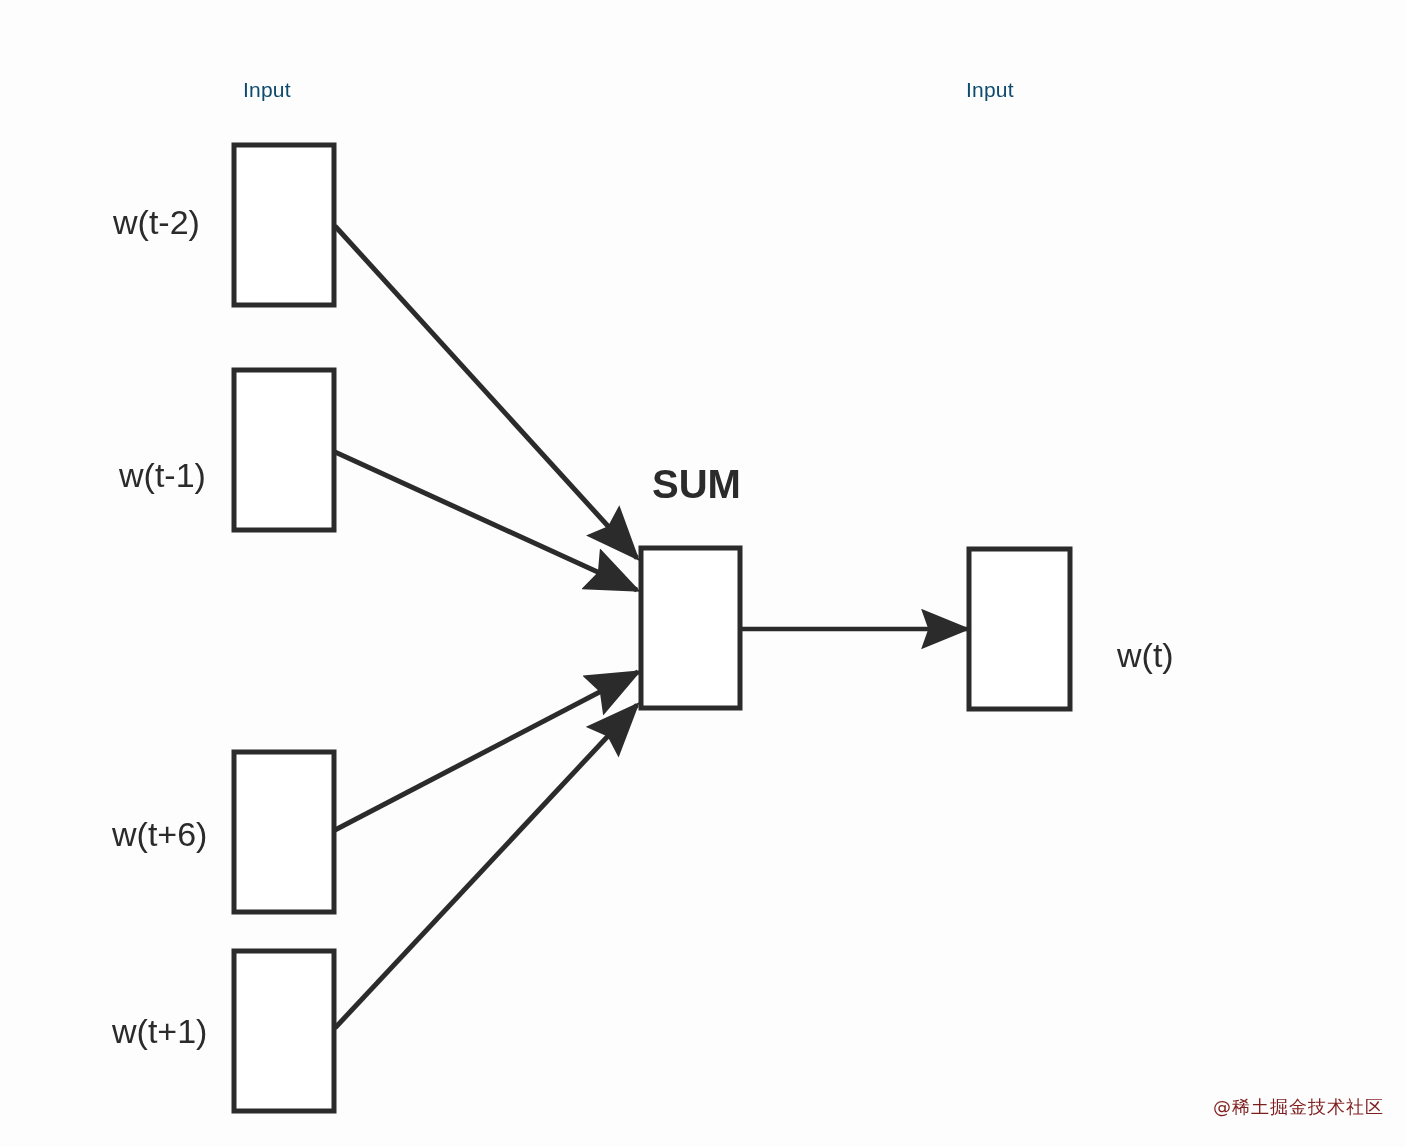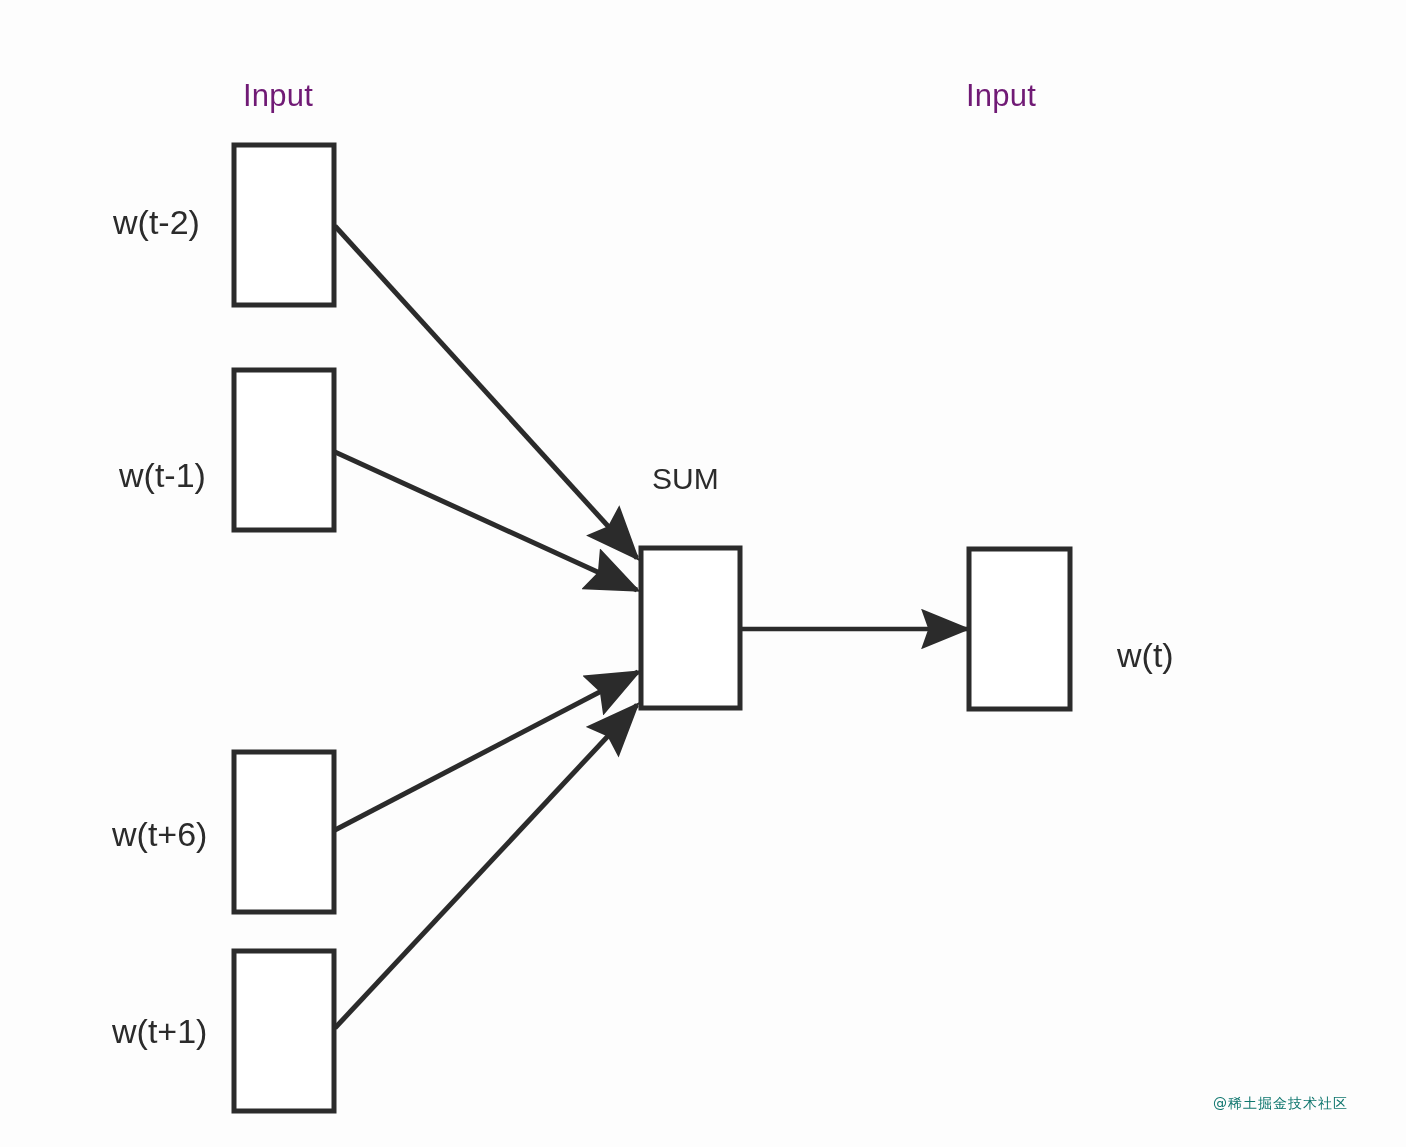--- a/index.html
+++ b/index.html
@@ -18,43 +18,44 @@
   }
   #diagram-svg {
     position: absolute;
     left: 0;
     top: 0;
     width: 1406px;
     height: 1147px;
   }
   .col-header {
     position: absolute;
-    font-size: 31px;
-    color: #701a75;
+    font-size: 21px;
+    color: #0c4a6e;
     font-weight: 400;
     white-space: nowrap;
     letter-spacing: 0.2px;
   }
   .node-label {
     position: absolute;
     font-size: 34px;
     color: #2b2b2b;
     font-weight: 400;
     white-space: nowrap;
   }
   .sum-label {
     position: absolute;
-    font-size: 30px;
+    font-size: 40px;
     color: #2b2b2b;
     white-space: nowrap;
+    font-weight: bold;
   }
   .watermark {
     position: absolute;
-    font-size: 14px;
-    color: #0f766e;
+    font-size: 18px;
+    color: #7f1d1d;
     white-space: nowrap;
     font-family: "DejaVu Sans", sans-serif;
     letter-spacing: 1px;
     text-align: right;
   }
 </style>
 </head>
 <body>
 
 <div id="canvas">

